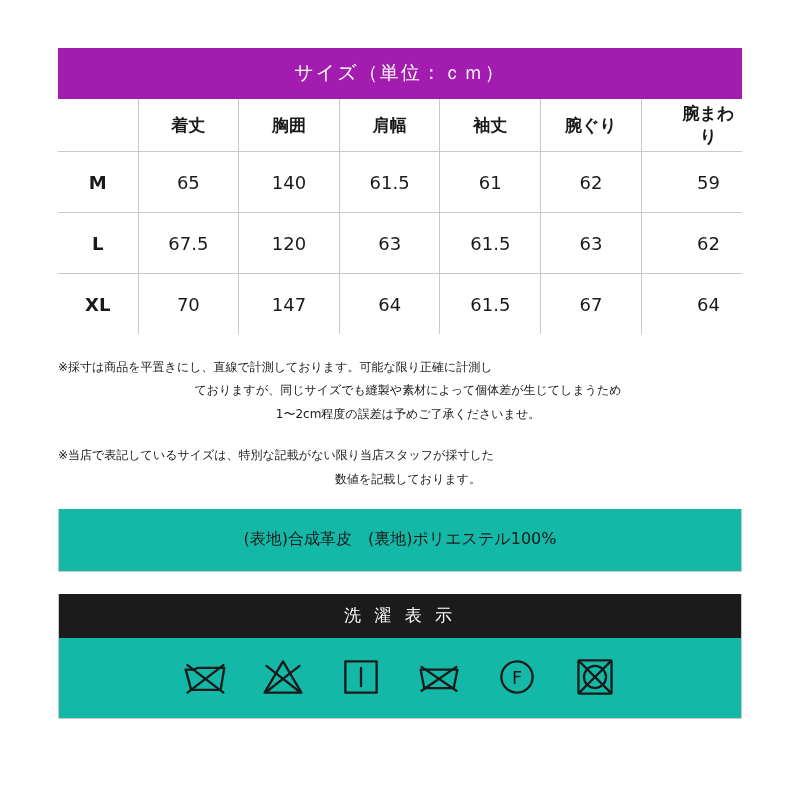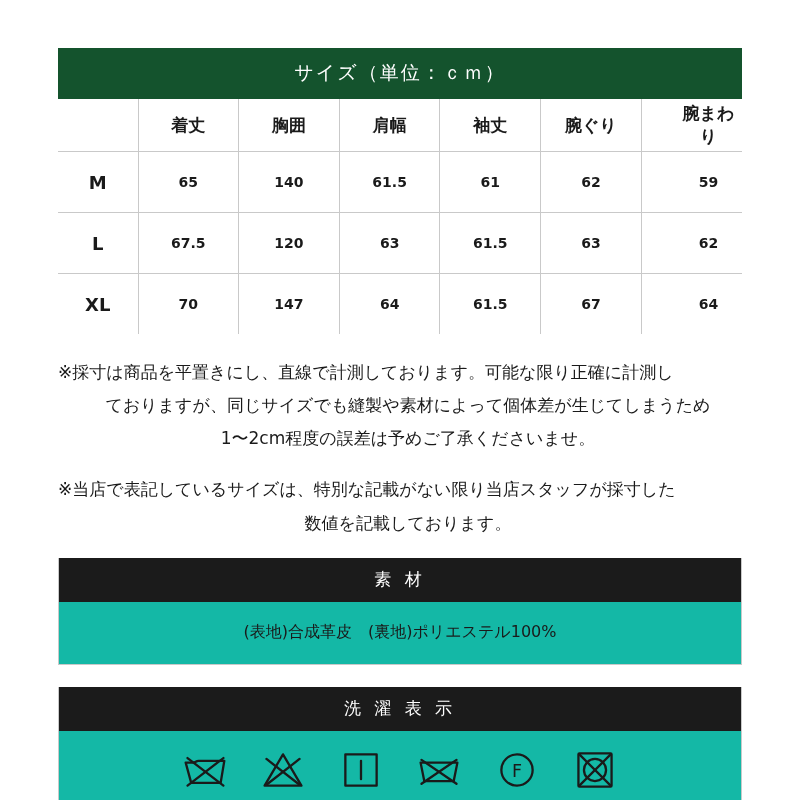--- a/index.html
+++ b/index.html
@@ -17,39 +17,39 @@
   .page {
     position: relative;
     width: 800px;
     height: 800px;
     box-sizing: border-box;
     padding: 48px 58px 0 58px;
   }
 
   
   .size-header {
-    background: #14532d;
+    background: #a21caf;
     color: #ffffff;
     text-align: center;
     font-size: 19px;
     letter-spacing: 2px;
     padding: 12px 0 13px 0;
     font-weight: 500;
   }
   table.size {
     width: 100%;
     border-collapse: collapse;
     table-layout: fixed;
   }
   table.size th, table.size td {
     border: 1px solid #c9c9c9;
     text-align: center;
-    font-size: 14px;
+    font-size: 18px;
     height: 58px;
-    font-weight: bold;
+    font-weight: normal;
     color: #1a1a1a;
   }
   table.size thead th {
     font-weight: bold;
     font-size: 17px;
     height: 50px;
     font-family: Liberation Mono, monospace;
   }
   table.size thead th.corner {
     border-top: none;
@@ -63,21 +63,21 @@
   table.size tr td:last-child,
   table.size tr th:last-child { border-right: none; padding-left: 34px; }
   table.size thead th { border-top: none; }
   table.size tbody tr:last-child th,
   table.size tbody tr:last-child td { border-bottom: none; }
   table.size tbody th { border-left: none; }
 
   
   .notes {
     margin-top: 22px;
-    font-size: 17px;
+    font-size: 12px;
     line-height: 1.95;
     color: #1a1a1a;
   }
   .note-block { margin-bottom: 18px; }
   .note-line { white-space: pre; }
   .note-indent { padding-left: 16px; text-align: center; }
 
   
   .section {
     margin-top: 8px;
@@ -174,21 +174,20 @@
       <div class="note-line note-indent">ておりますが、同じサイズでも縫製や素材によって個体差が生じてしまうため</div>
       <div class="note-line note-indent">1〜2cm程度の誤差は予めご了承くださいませ。</div>
     </div>
     <div class="note-block">
       <div class="note-line">※当店で表記しているサイズは、特別な記載がない限り当店スタッフが採寸した</div>
       <div class="note-line note-indent">数値を記載しております。</div>
     </div>
   </div>
 
   <div class="section">
-    <div class="section-header">素 材</div>
     <div class="section-body">(表地)合成革皮　(裏地)ポリエステル100%</div>
   </div>
 
   <div class="sep"></div>
 
   <div class="section">
     <div class="section-header">洗 濯 表 示</div>
     <div class="section-body wash-body">
 
       <svg class="wash-icon" viewBox="0 0 100 100">

